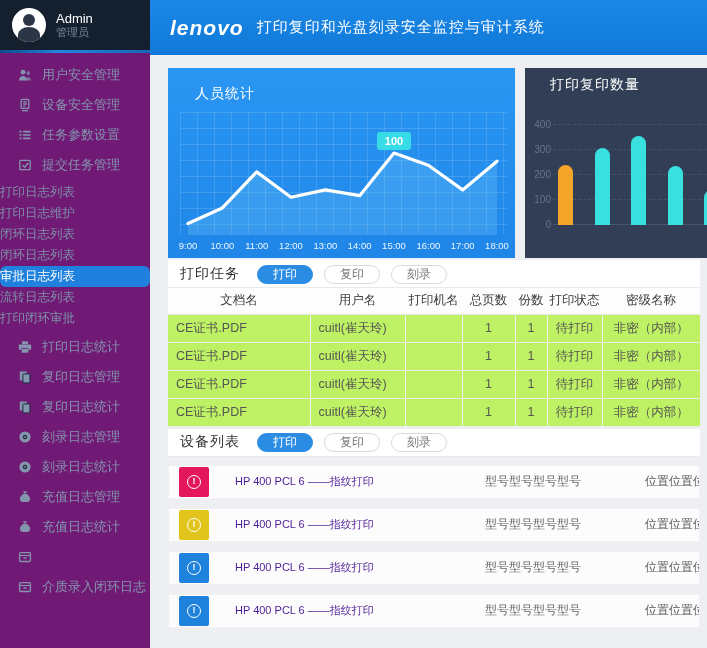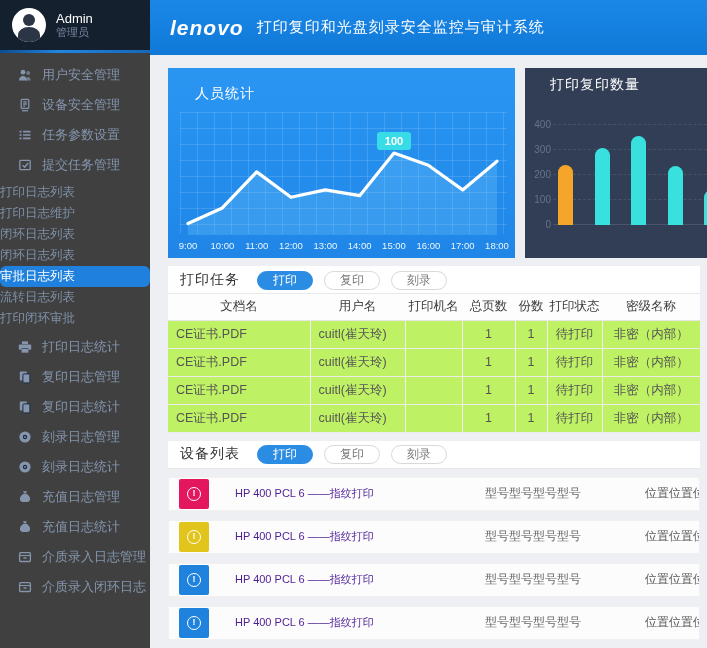--- a/index.html
+++ b/index.html
@@ -1,21 +1,21 @@
 <!DOCTYPE html>
 <html><head>
 <meta charset="utf-8">
 <style>
   * { margin:0; padding:0; box-sizing:border-box; }
   html,body { width:707px; height:648px; overflow:hidden; background:#edeff3;
     font-family:"Liberation Sans","DejaVu Sans",sans-serif; }
   .app { display:flex; width:707px; height:648px; }
 
   
-  .sidebar { width:150px; flex:none; background:#404040; height:648px; position:relative; z-index:5; }
+  .sidebar { width:150px; flex:none; background:#701a75; height:648px; position:relative; z-index:5; }
   .userblock { height:50px; background:#15202f; display:flex; align-items:center; padding-left:12px; }
   .avatar { width:34px; height:34px; border-radius:50%; background:#fff; position:relative; overflow:hidden; flex:none; }
   .avatar::before { content:""; position:absolute; left:50%; top:6px; width:12px; height:12px; margin-left:-6px; border-radius:50%; background:#2b3546; }
   .avatar::after { content:""; position:absolute; left:50%; top:19px; width:22px; height:16px; margin-left:-11px; border-radius:50% 50% 0 0; background:#2b3546; }
   .userinfo { margin-left:10px; }
   .username { color:#fff; font-size:13px; line-height:15px; }
   .userrole { color:#77879e; font-size:11px; line-height:13px; }
   .user-divider { height:3px; background:linear-gradient(90deg,#0d4d8f,#2285e2 40%,#1668b8); }
   .menu { padding-top:7px; }
   .menu-item { height:30px; display:flex; align-items:center; padding-left:17px; color:#8495ad; font-size:13px; cursor:pointer; }
@@ -46,21 +46,21 @@
   .tooltip { position:absolute; width:34px; height:18px; background:#38dce6; border-radius:3px;
     color:#fff; font-size:11px; font-weight:bold; display:flex; align-items:center; justify-content:center; }
   .panel-bar { width:268px; flex:none; background:#313e55; position:relative; }
   .panel-bar .panel-title { position:absolute; left:25px; top:8px; }
   .ytick-label { position:absolute; width:24px; text-align:right; font-size:10px; color:#68738a; }
   .gridline { position:absolute; left:28px; right:6px; height:0; border-top:1px dashed rgba(255,255,255,.10); }
   .gridline.base { border-top:1px solid #49556d; }
   .bar { position:absolute; width:15px; border-radius:8px 8px 0 0; }
 
   
-  .section { width:532px; margin-top:8px; }
+  .section { width:532px; margin-top:2px; }
   .section-head { height:28px; background:#fff; display:flex; align-items:center; padding-left:12px; border-bottom:1px solid #e9e9e9; }
   .section-title { font-size:14px; color:#333; letter-spacing:1px; }
   .pill { display:inline-flex; align-items:center; height:19px; padding:0 15px; border-radius:10px;
     font-size:12px; margin-left:11px; cursor:pointer; border:1px solid #d9d9d9; color:#777; background:#fff; }
   .pill.active { background:#2b8ce4; border-color:#2b8ce4; color:#fff; }
   .pill:first-of-type { margin-left:17px; }
 
   table.tasks { width:532px; border-collapse:collapse; background:#bef264; table-layout:fixed; }
   table.tasks th { height:26px; font-size:12.5px; font-weight:normal; color:#3c3c3c; text-align:center;
     background:#fdfdfd; border-bottom:1px solid #e6e6e6; }
@@ -208,21 +208,20 @@
           <span class="mi-label">充值日志统计</span>
         </div>
         <div class="menu-item">
           <span class="mi-icon">
             <svg viewBox="0 0 14 14" fill="none" stroke="currentColor" stroke-width="1.3">
               <rect x="1.6" y="2.7" width="10.8" height="8.8" rx="1"></rect>
               <path d="M1.6 5.5h10.8" stroke-width="1.1"></path>
               <path d="M5.4 8h3.2" stroke-width="1.4"></path>
             </svg>
           </span>
-          <span class="mi-label">介质录入日志管理</span>
         </div>
         <div class="menu-item">
           <span class="mi-icon">
             <svg viewBox="0 0 14 14" fill="none" stroke="currentColor" stroke-width="1.3">
               <rect x="1.6" y="2.7" width="10.8" height="8.8" rx="1"></rect>
               <path d="M1.6 5.5h10.8" stroke-width="1.1"></path>
               <path d="M5.4 8h3.2" stroke-width="1.4"></path>
             </svg>
           </span>
           <span class="mi-label">介质录入闭环日志</span>

